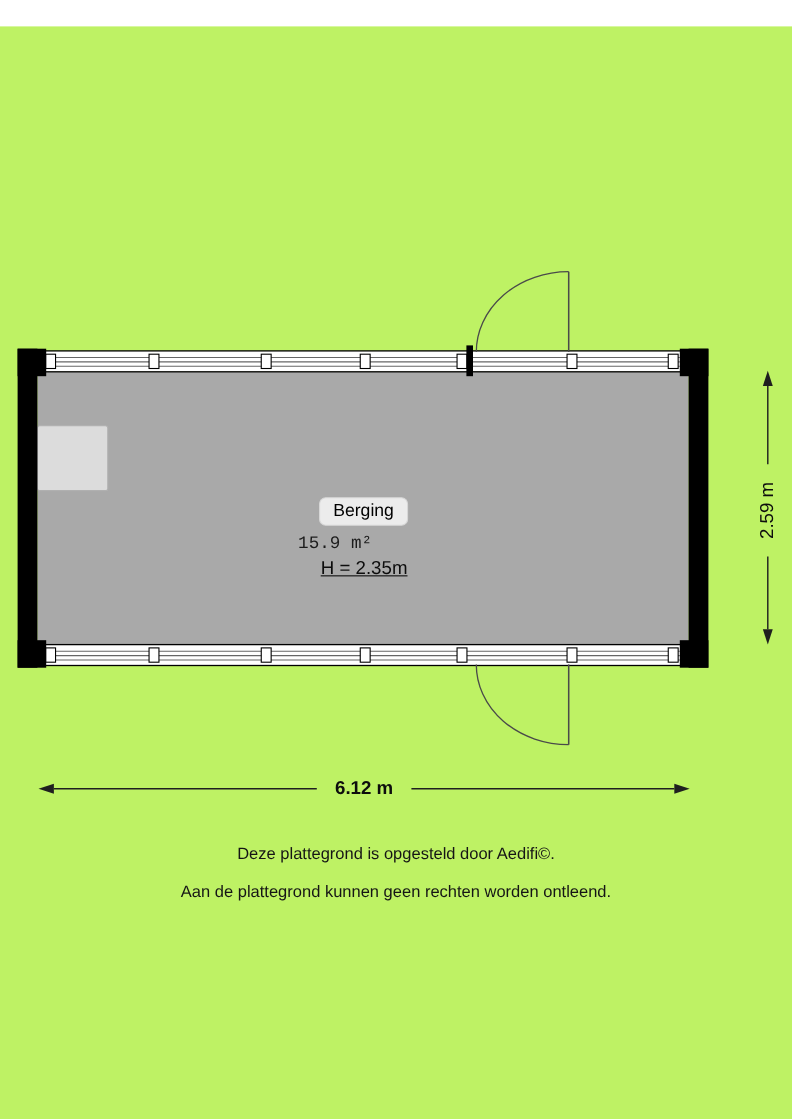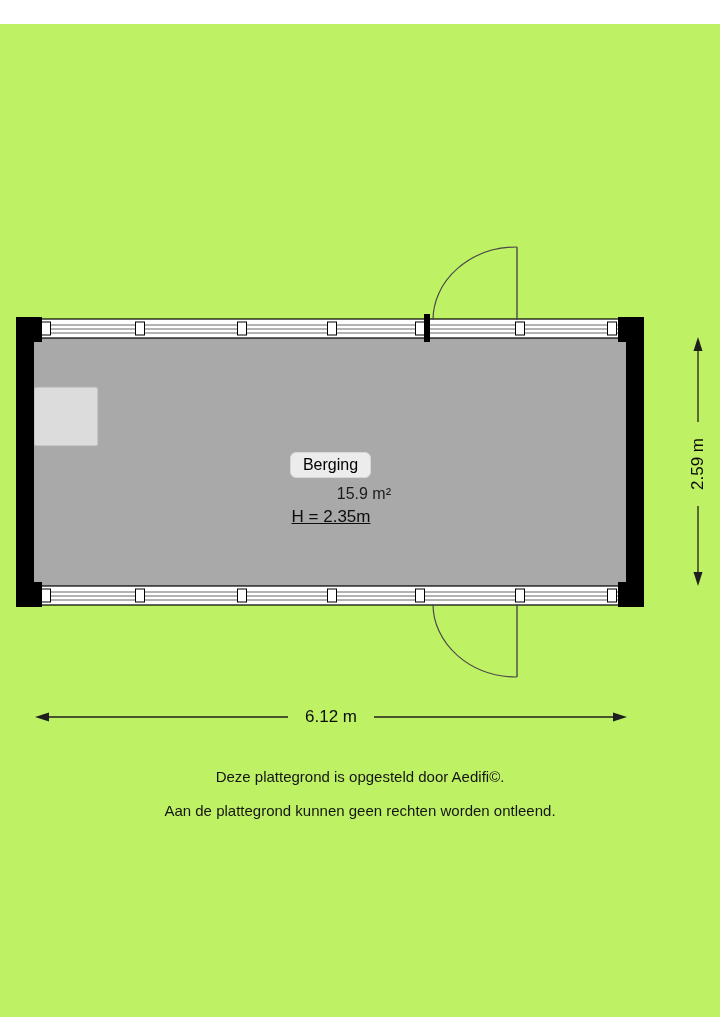--- a/index.html
+++ b/index.html
@@ -39,23 +39,23 @@
   .overlay{position:absolute;white-space:nowrap;}
   .room-label{
     left:290px;top:428px;width:81px;height:26px;
     background:var(--label_bg);
     border:1px solid var(--label_border);
     border-radius:6px;
     box-sizing:border-box;
     display:flex;align-items:center;justify-content:center;
     font-size:16px;color:#000;
   }
-  .room-area{left:271px;top:461px;width:120px;text-align:right;font-size:16px;color:#1c1c1c;}
+  .room-area{left:271px;top:461px;width:120px;text-align:left;font-size:16px;color:#1c1c1c;font-family:Liberation Mono, monospace;}
   .room-height{left:271px;top:483px;width:120px;text-align:center;font-size:17px;color:#0d0d0d;text-decoration:underline;}
-  .dim-w{left:271px;top:683px;width:120px;height:18px;text-align:center;font-size:17px;color:#0d0d0d;}
+  .dim-w{left:271px;top:683px;width:120px;height:18px;text-align:center;font-size:17px;color:#0d0d0d;font-weight:bold;}
   .dim-h{
     left:637px;top:431px;width:120px;height:18px;
     text-align:center;font-size:17px;color:#0d0d0d;
     transform:rotate(-90deg);transform-origin:center center;
   }
   .footer-line{left:0;right:0;text-align:center;font-size:15px;color:#151515;}
   .footer-1{top:744px;}
   .footer-2{top:778px;}
 </style>
 </head>

